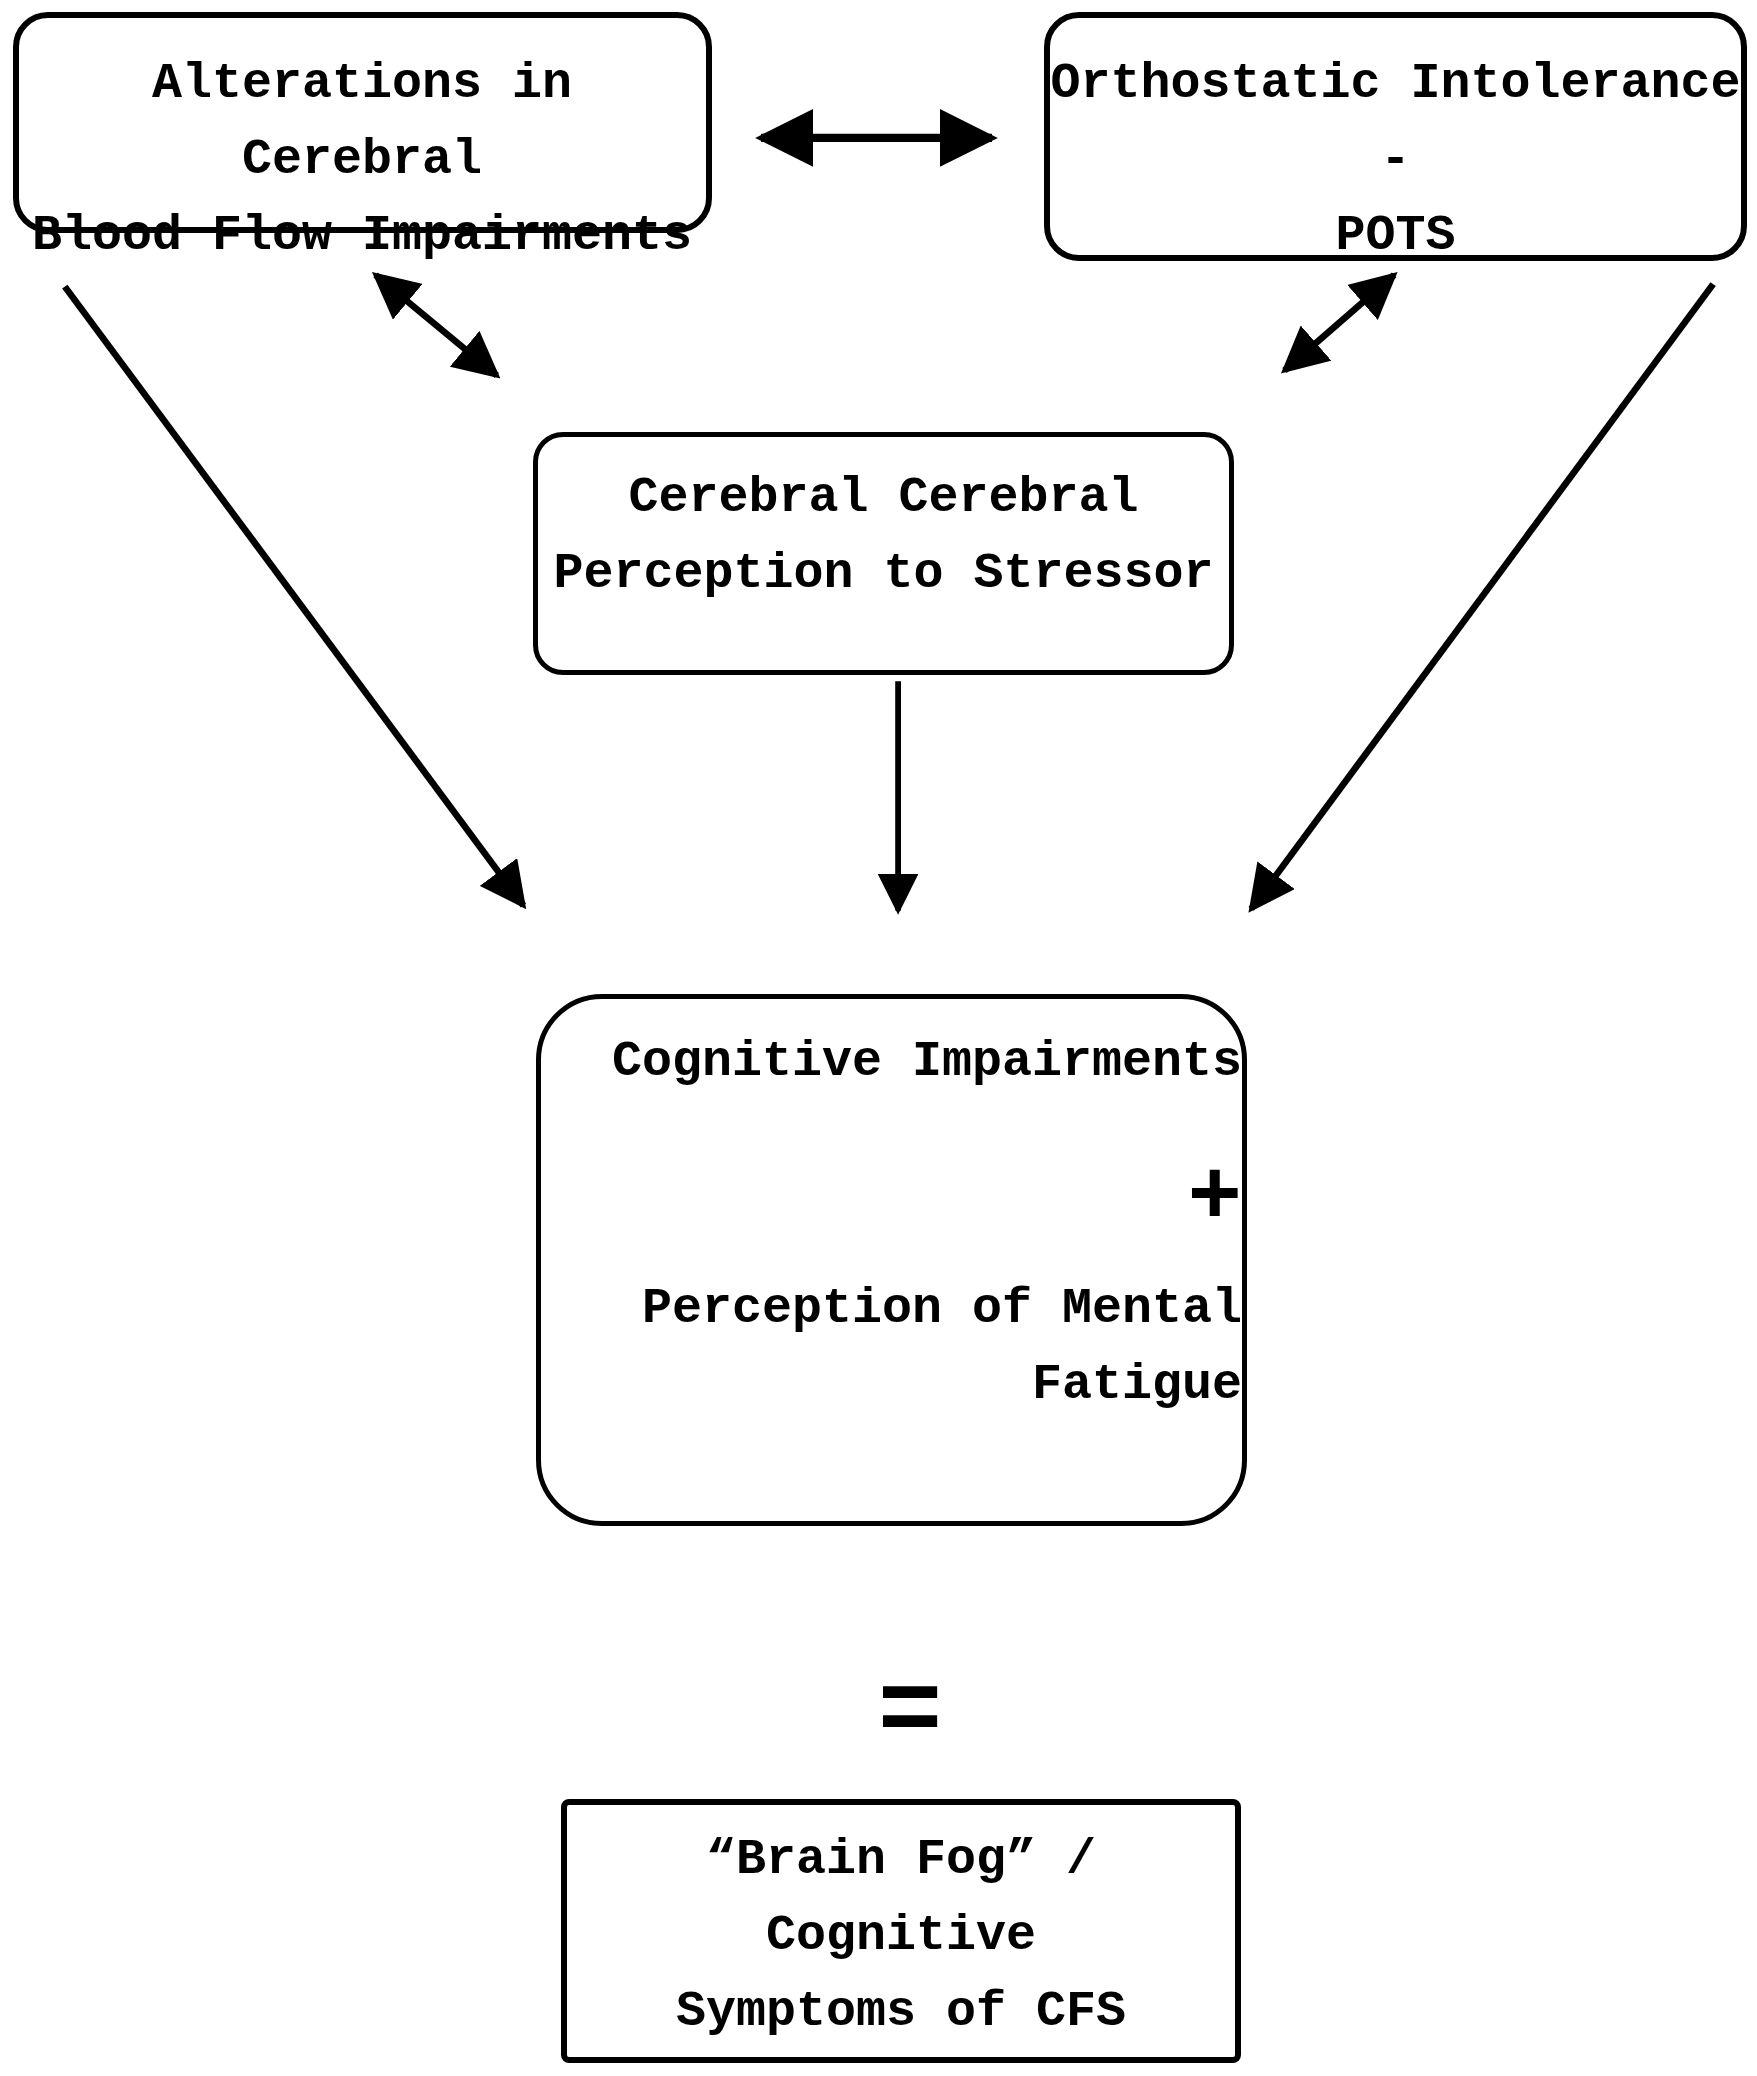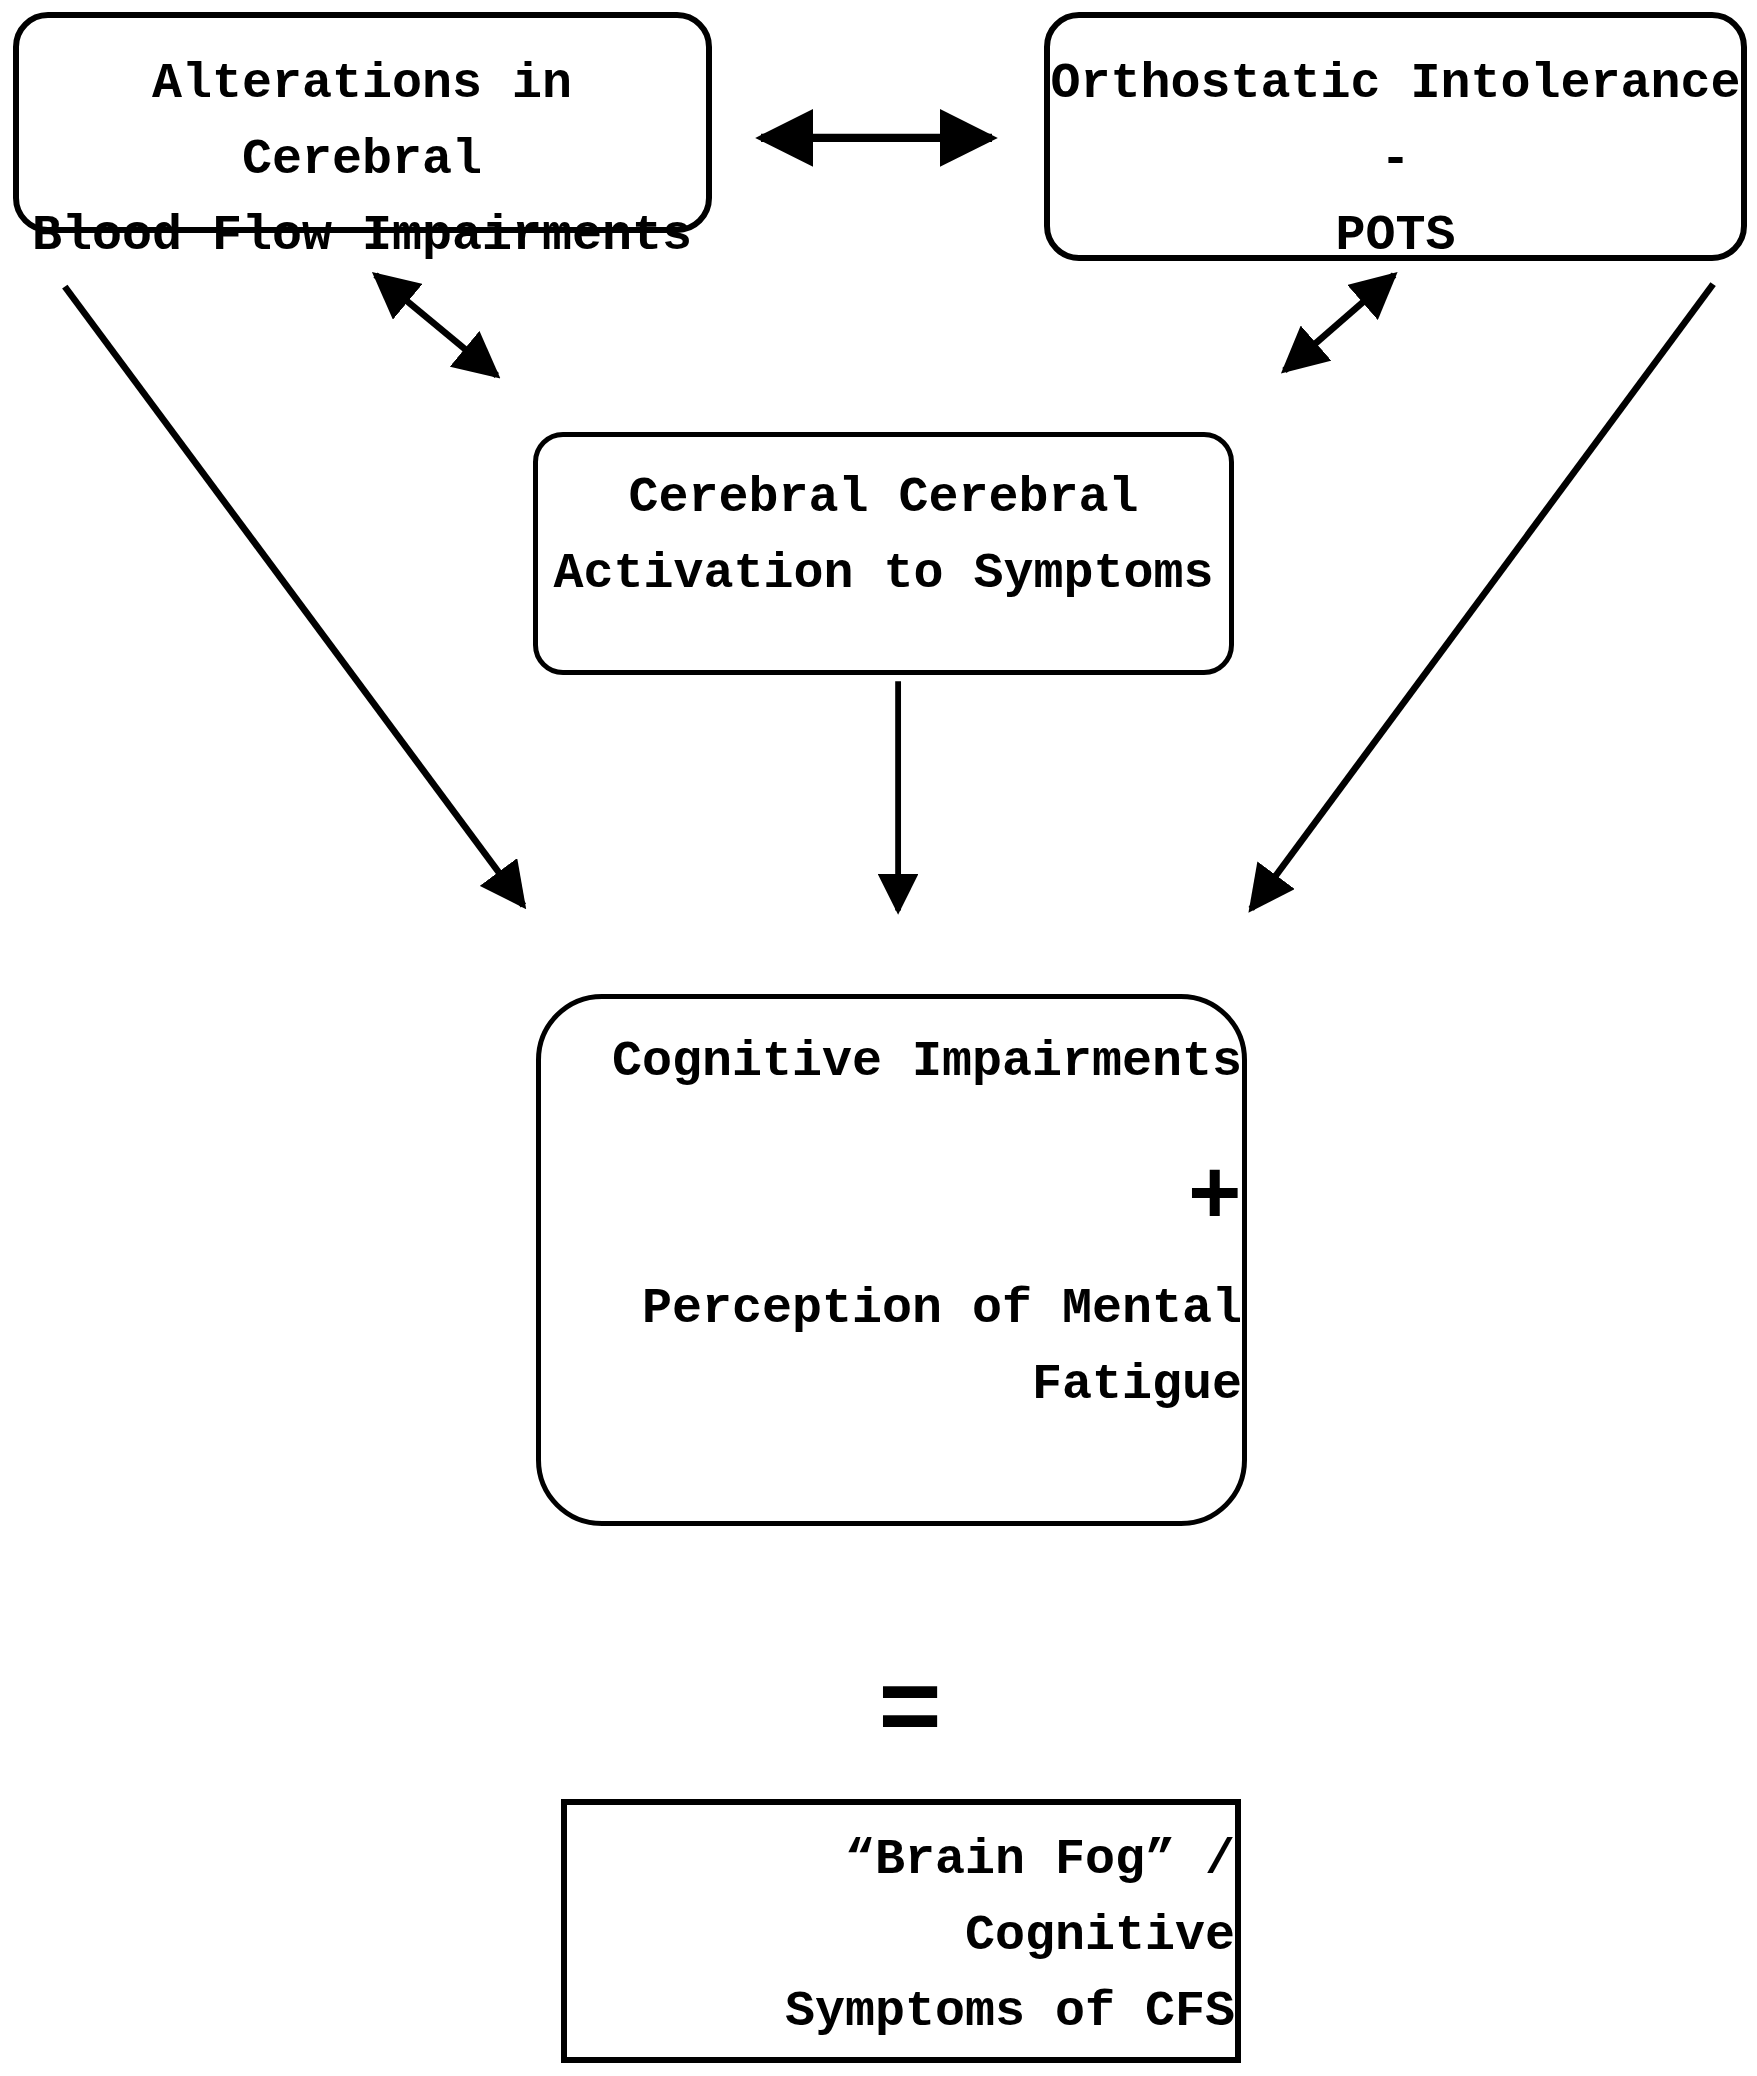--- a/index.html
+++ b/index.html
@@ -31,21 +31,21 @@
   }
   .rounded { border-radius: 35px; }
   #box-cbf  { left: 12.5px;   top: 11.6px;   width: 699px; height: 221px; padding-top: 28px; }
   #box-oi   { left: 1044px; top: 11.6px;   width: 703px; height: 249px; padding-top: 28px; }
   #box-acas { left: 533px;  top: 432px;  width: 701px; height: 243px; padding-top: 23px;
               border-width: 5px; border-radius: 30px; }
   #box-ci   { left: 536px;  top: 994px; width: 711px; height: 532px; padding-top: 25px;
               border-width: 5.8px; border-radius: 66px;
               display: flex; flex-direction: column; align-items: flex-end; }
   #box-bf   { left: 561px;  top: 1799px; width: 680px; height: 264px; padding-top: 16.6px;
-              border-radius: 0; text-align: right; }
+              border-radius: 8px; }
   .ci-plus {
     font-size: 91px;
     line-height: 91px;
     margin-top: 53px;
     font-weight: 700;
   }
   .ci-bottom { margin-top: 26.6px; }
   .equals {
     position: absolute;
     left: 827px; top: 1651px;
@@ -86,21 +86,21 @@
     <div>Blood Flow Impairments</div>
   </div>
 
   <div class="box rounded" id="box-oi">
     <div>Orthostatic Intolerance -</div>
     <div>POTS</div>
   </div>
 
   <div class="box" id="box-acas">
     <div>Cerebral Cerebral</div>
-    <div>Activation to Symptoms</div>
+    <div>Perception to Stressor</div>
   </div>
 
   <div class="box" id="box-ci">
     <div>Cognitive Impairments</div>
     <div class="ci-plus">+</div>
     <div class="ci-bottom">Perception of Mental</div>
     <div>Fatigue</div>
   </div>
 
   <div class="equals">=</div>

